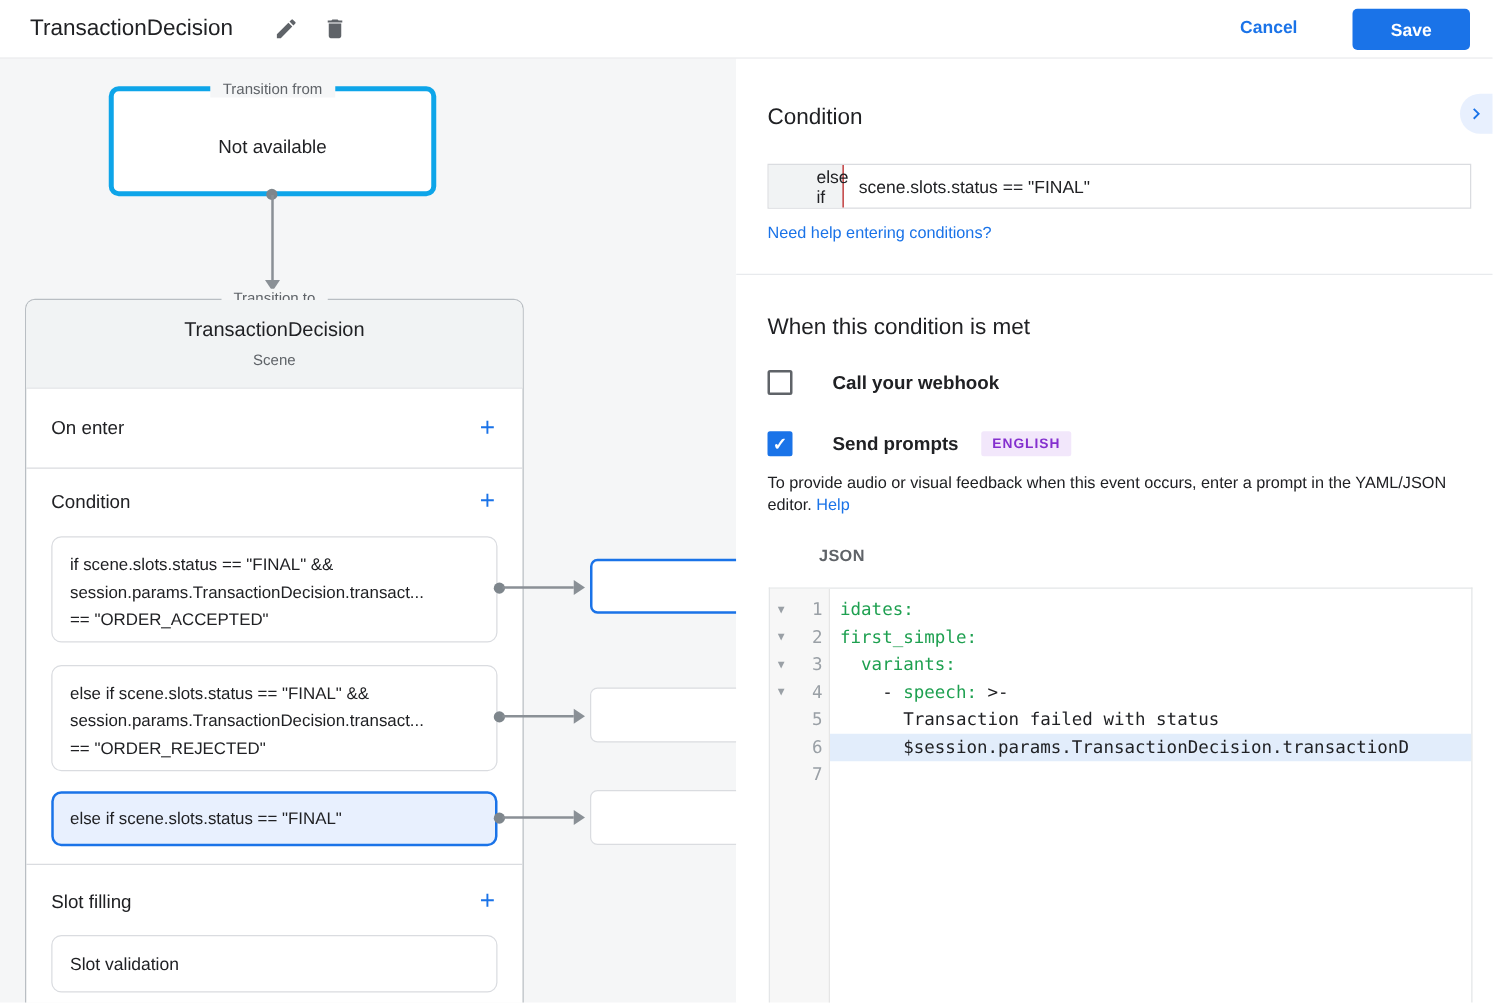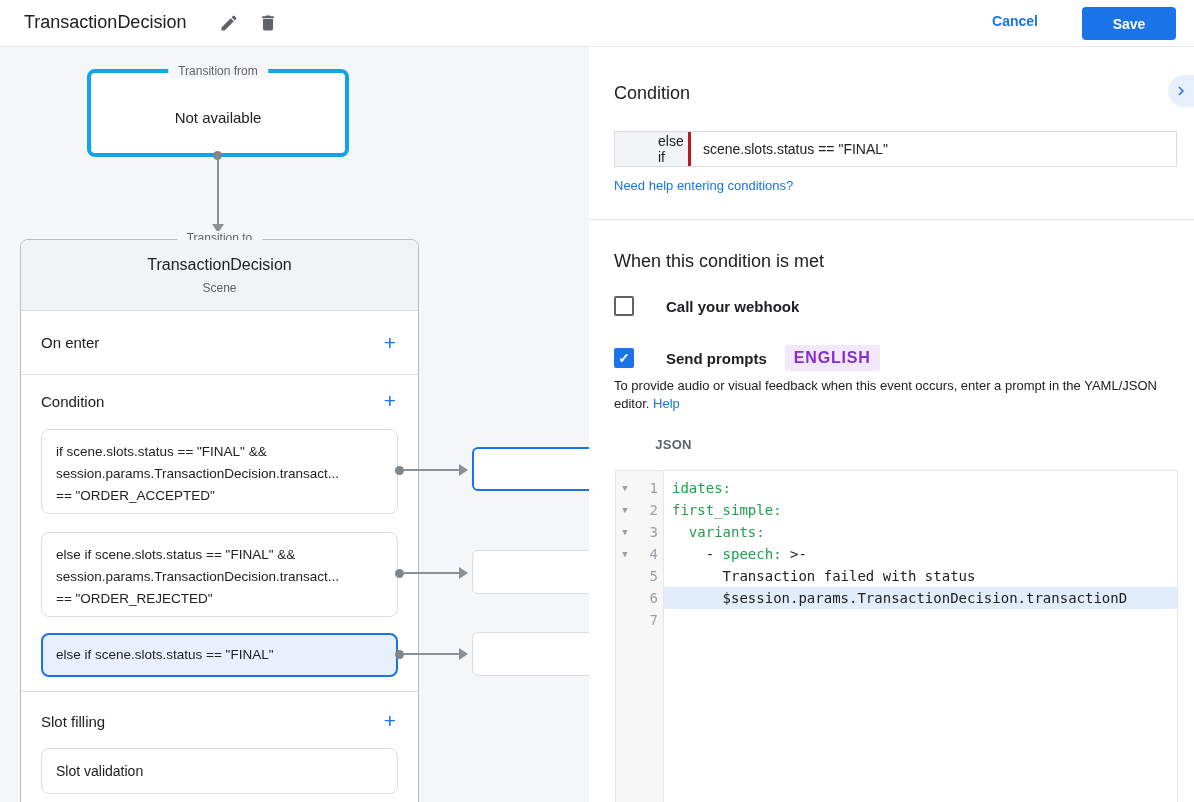--- a/index.html
+++ b/index.html
@@ -45,33 +45,33 @@
   .mbox { position:absolute; left:472px; width:160px; height:44px; background:#fff; border:1px solid #dadce0; border-radius:6px; cursor:pointer; }
   .mbox.selected { border:2px solid #1a73e8; }
 
   
   #panel { position:absolute; left:589px; top:47px; width:605px; height:755px; background:#fff; }
   #panel h1, #panel h2 { font-weight:400; font-size:18px; color:#202124; }
   #cond-heading { position:absolute; left:25px; top:36px; }
   #collapse-btn { position:absolute; right:0; top:28px; width:26px; height:32px; background:#e8f0fe; border-radius:16px 0 0 16px; cursor:pointer; display:flex; align-items:center; justify-content:center; }
 
   #cond-input { position:absolute; left:25px; top:84px; width:563px; height:36px; border:1px solid #dadce0; display:flex; background:#fff; }
-  #cond-prefix { width:76px; background:#f1f3f4; border-right:3px solid #b91c1c; display:flex; align-items:center; justify-content:center; font-size:14px; color:#202124;padding-left:43px; }
+  #cond-prefix { width:60px; background:#f1f3f4; border-right:1px solid #b91c1c; display:flex; align-items:center; justify-content:center; font-size:14px; color:#202124;padding-left:43px; }
   #cond-value { flex:1; display:flex; align-items:center; padding-left:12px; font-size:14px; color:#202124; }
 
   .blue-link { color:#1a73e8; font-size:13px; cursor:pointer; }
   #cond-help-link { position:absolute; left:25px; top:131px; }
   #panel-divider { position:absolute; left:0; top:172px; width:605px; border-top:1px solid #e8eaed; }
   #when-heading { position:absolute; left:25px; top:204px; }
 
   .check-row { position:absolute; left:25px; display:flex; align-items:center; }
   .checkbox { width:20px; height:20px; border:2px solid #5f6368; border-radius:2px; background:#fff; cursor:pointer; flex-shrink:0; }
   .checkbox.checked { background:#1a73e8; border-color:#1a73e8; color:#fff; display:flex; align-items:center; justify-content:center; font-size:14px; font-weight:700; }
   .check-label { margin-left:32px; font-size:15px; font-weight:700; color:#202124; }
-  #lang-badge { margin-left:18px; background:#f2e7fb; color:#8430ce; font-size:16px; font-weight:700; letter-spacing:0.8px; padding:4px 9px; border-radius:2px; }
+  #lang-badge { margin-left:18px; background:#f2e7fb; color:#8430ce; font-size:11px; font-weight:700; letter-spacing:0.8px; padding:4px 9px; border-radius:2px; }
 
   #helper { position:absolute; left:25px; top:330px; width:566px; font-size:13px; line-height:18px; color:#202124; }
 
   #tabs { position:absolute; left:25px; top:381px; display:flex; }
   .tab { width:119px; height:33px; display:flex; align-items:center; justify-content:center; font-size:13px; font-weight:700; letter-spacing:0.3px; cursor:pointer; color:#5f6368; }
   .tab.active { background:#e8f0fe; color:#1a73e8; }
 
   #editor { position:absolute; left:26px; top:423px; width:563px; height:332px; border:1px solid #e4e6e8; border-bottom:none; background:#fff; font-family:"DejaVu Sans Mono", monospace; font-size:14px; }
   #gutter-bg { position:absolute; left:0; top:0; bottom:0; width:48px; background:#f7f7f7; border-right:1px solid #e6e6e6; }
   #code-lines { position:relative; padding-top:6px; }

